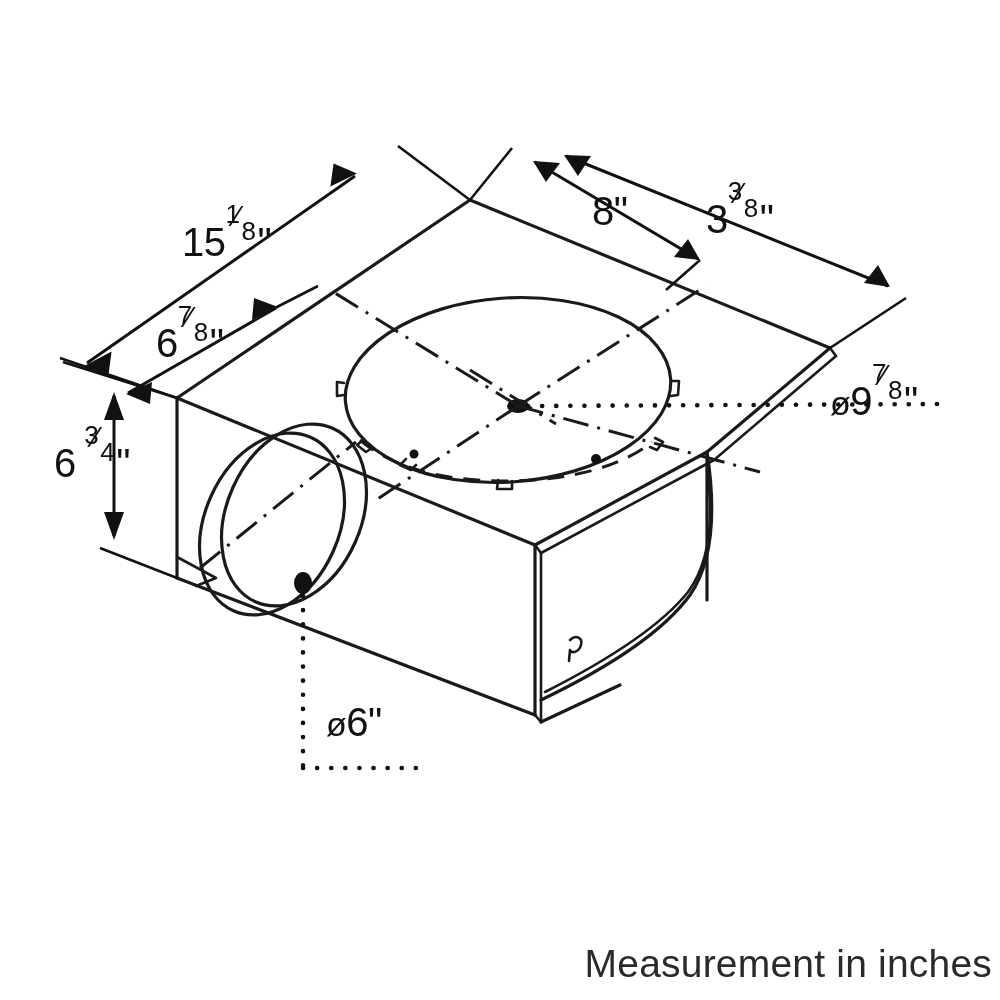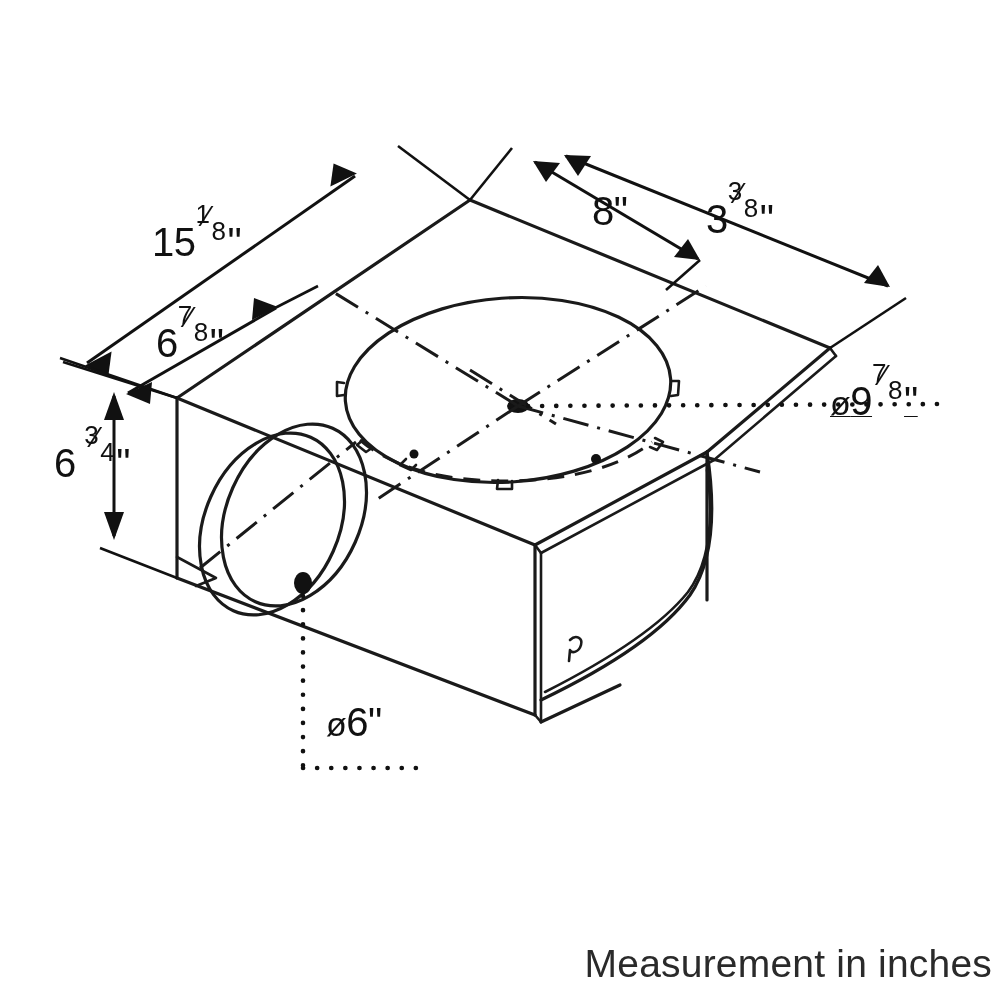--- a/index.html
+++ b/index.html
@@ -254,41 +254,41 @@
     <g>
       <path class="extline" d="M 177 398 L 60 358"></path>
       <path class="extline" d="M 177 578 L 100 548"></path>
       <path class="dimline" d="M 114 396 L 114 536"></path>
       <polygon class="arrowfill" points="114,392 104,420 124,420"></polygon>
       <polygon class="arrowfill" points="114,540 104,512 124,512"></polygon>
     </g>
 
   </svg>
 
-  <div class="dimtext" style="left:152px; top:216px;">
+  <div class="dimtext" style="left:182px; top:216px;">
     <span class="whole">15</span><span class="frac"><span class="num">1</span><span class="bar">⁄</span><span class="den">8</span></span><span class="inchmark">"</span>
   </div>
 
   <div class="dimtext" style="left:156px; top:317px;">
     <span class="whole">6</span><span class="frac"><span class="num">7</span><span class="bar">⁄</span><span class="den">8</span></span><span class="inchmark">"</span>
   </div>
 
   <div class="dimtext" style="left:592px; top:191px;">
     <span class="whole">8</span><span class="inchmark">"</span>
   </div>
 
   <div class="dimtext" style="left:706px; top:193px;">
     <span class="whole">3</span><span class="frac"><span class="num">3</span><span class="bar">⁄</span><span class="den">8</span></span><span class="inchmark">"</span>
   </div>
 
   <div class="dimtext" style="left:54px; top:437px; letter-spacing:0px;">
     <span class="whole">6</span><span style="display:inline-block;width:8px;"></span><span class="frac"><span class="num">3</span><span class="bar">⁄</span><span class="den">4</span></span><span class="inchmark">"</span>
   </div>
 
-  <div class="dimtext" style="left:830px; top:375px;text-decoration:underline;">
+  <div class="dimtext" style="left:830px; top:375px;">
     <span class="whole" style="font-size:34px;">ø</span><span class="whole">9</span><span class="frac"><span class="num">7</span><span class="bar">⁄</span><span class="den">8</span></span><span class="inchmark">"</span>
   </div>
 
   <div class="dimtext" style="left:326px; top:702px;">
     <span class="whole" style="font-size:34px;">ø</span><span class="whole">6</span><span class="inchmark">"</span>
   </div>
 
   <div id="caption">Measurement in inches</div>
 
 </div>

